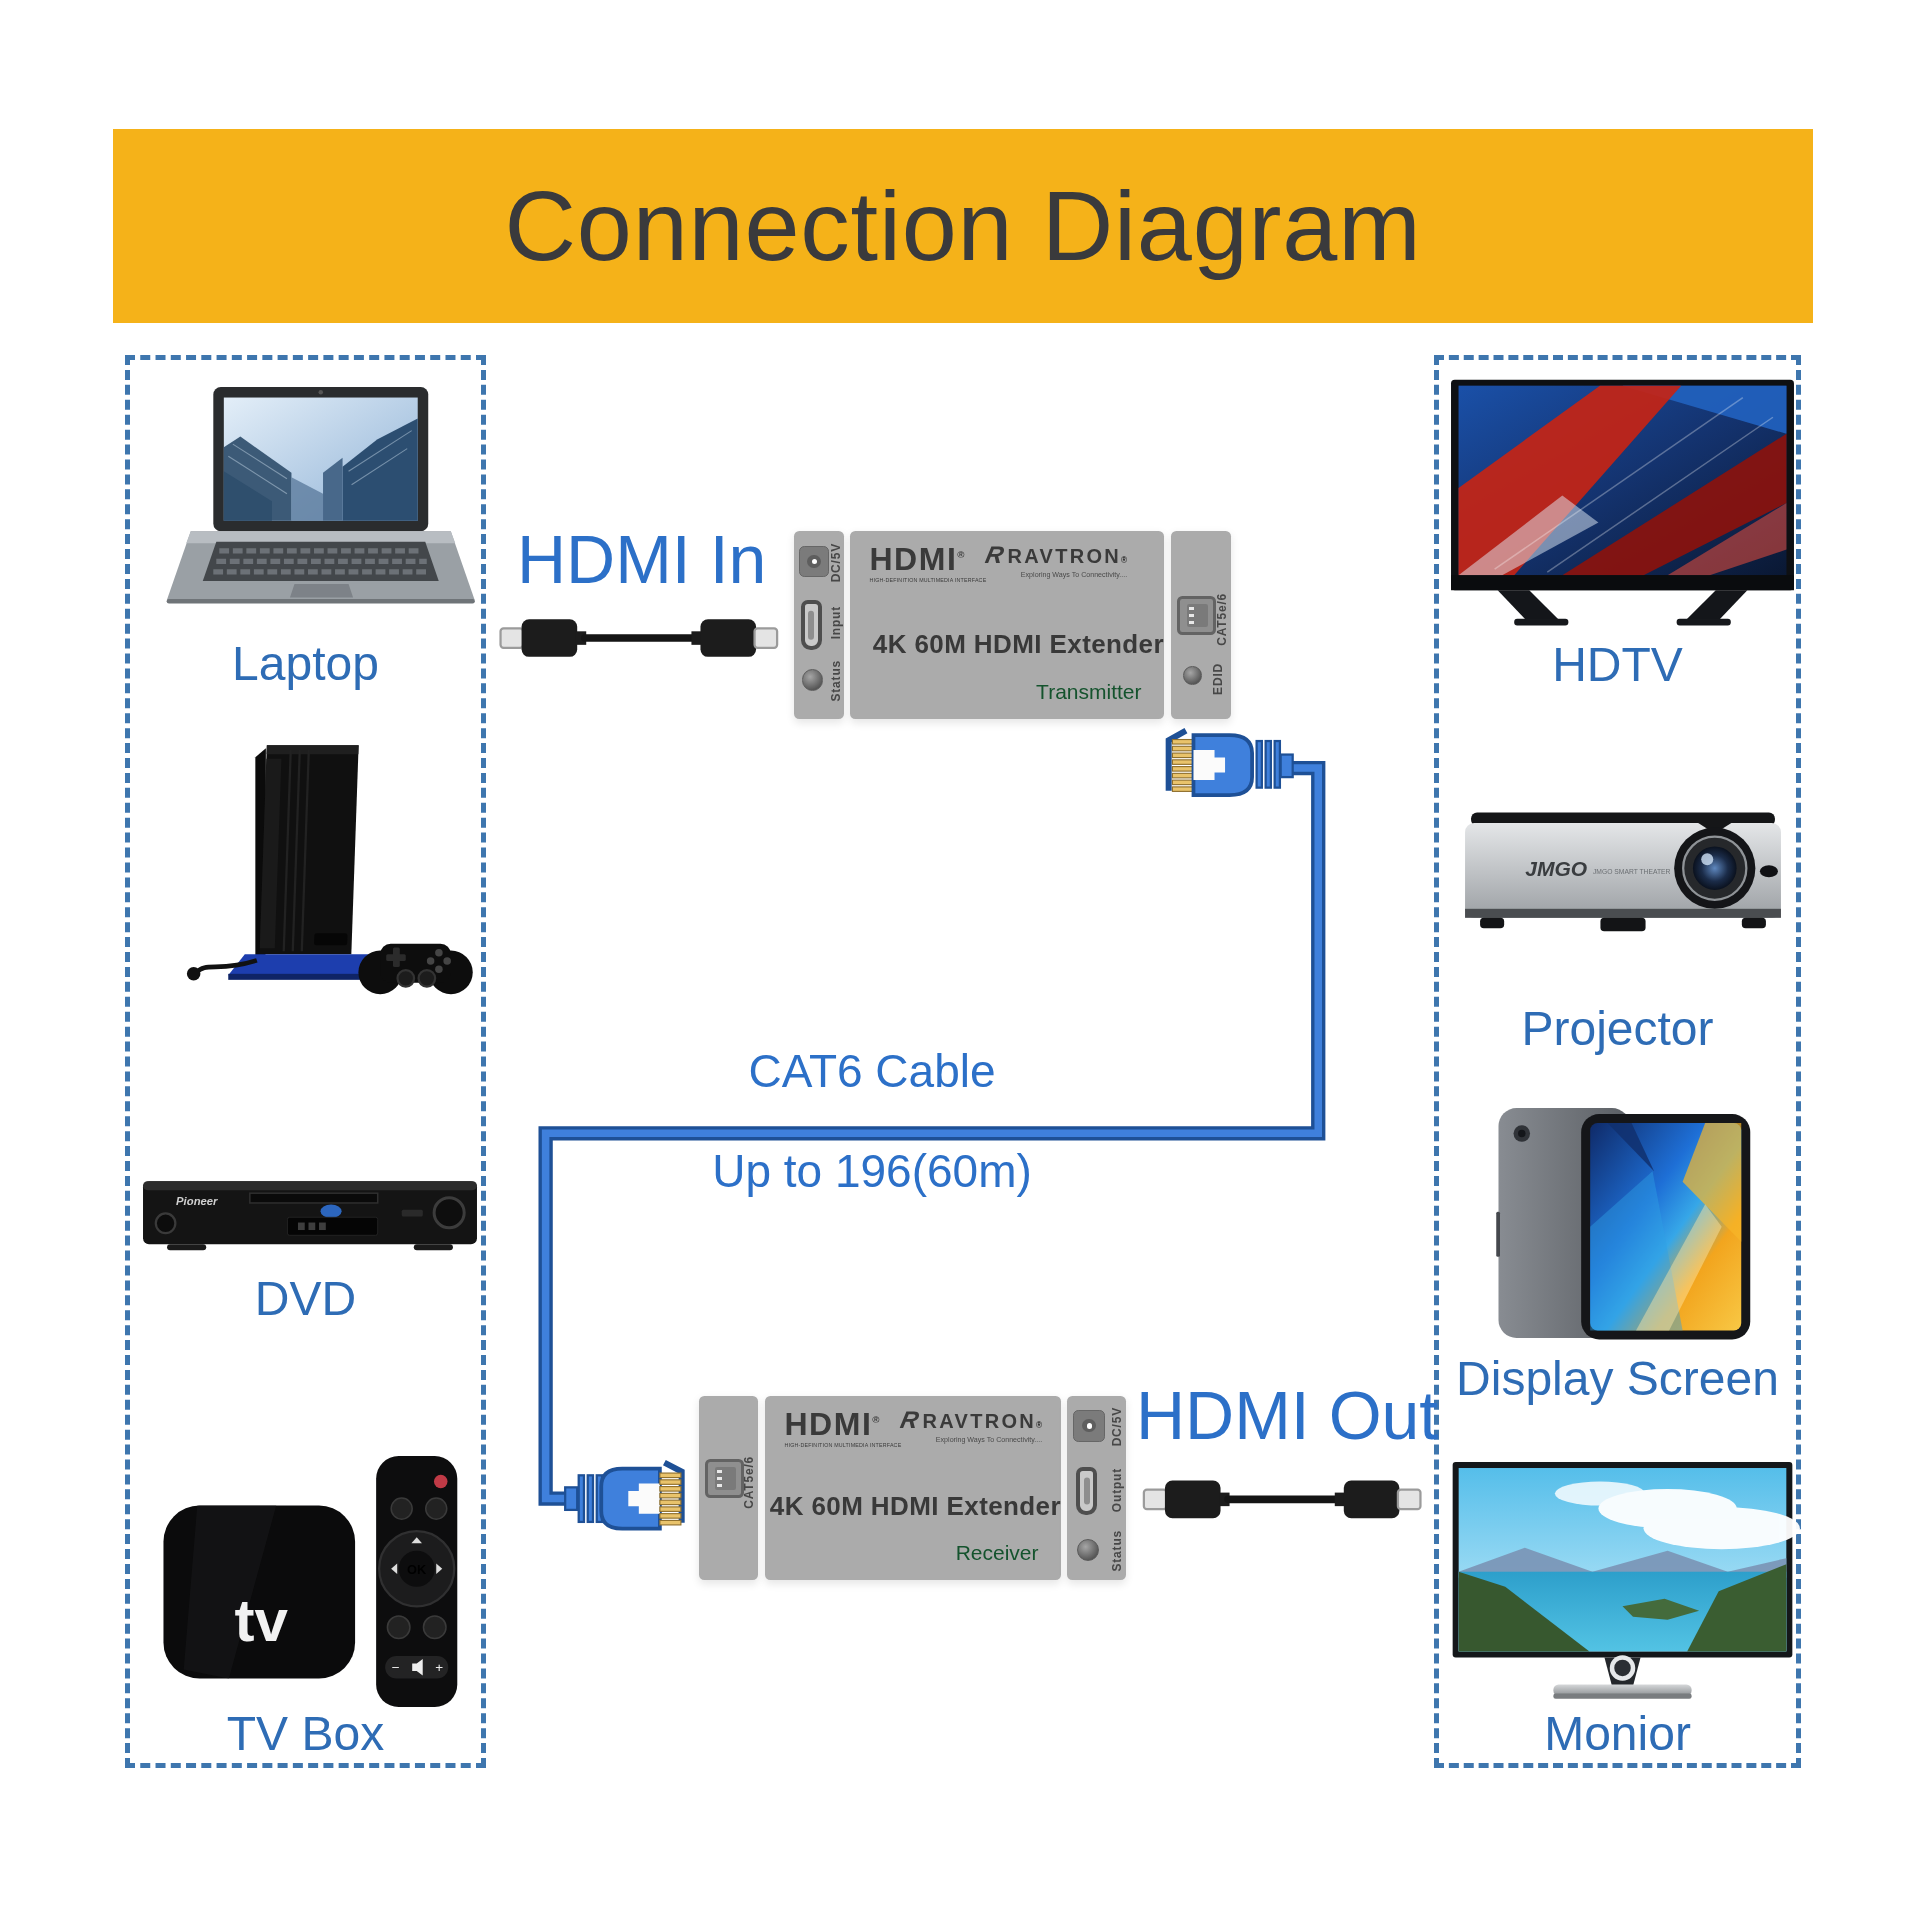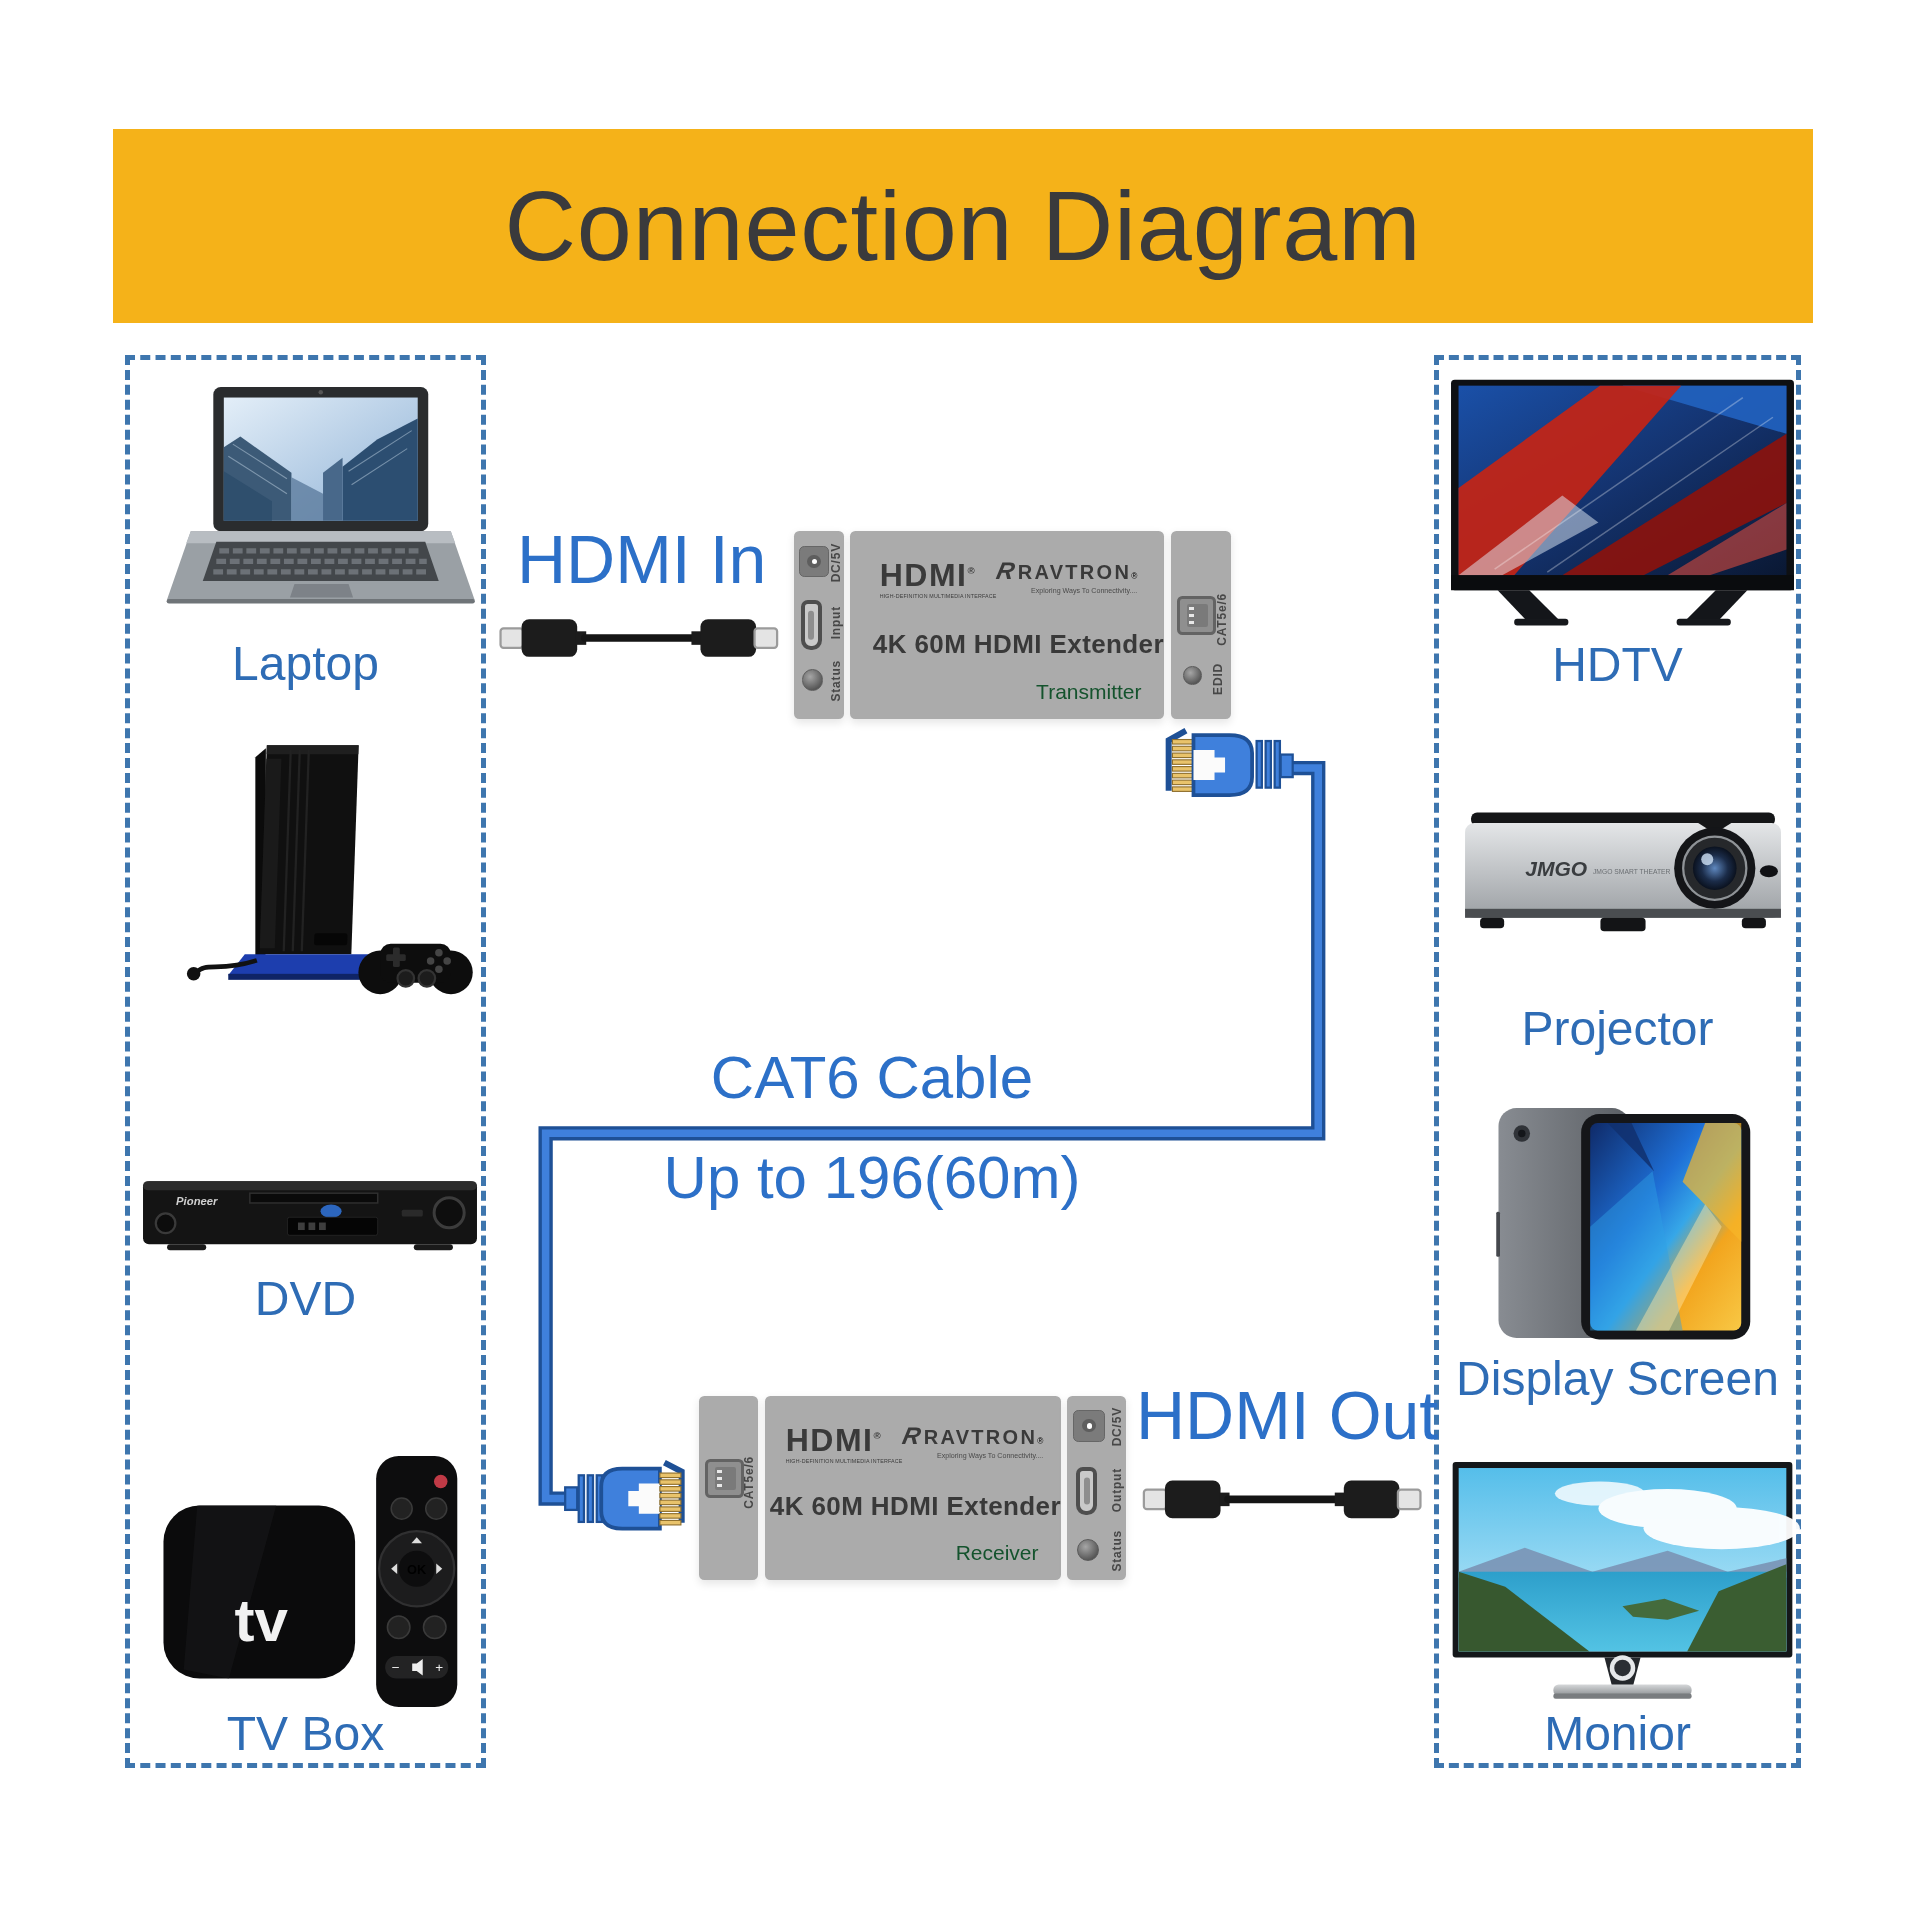--- a/index.html
+++ b/index.html
@@ -15,21 +15,21 @@
   .dashed-box{position:absolute;top:355px;height:1413px;border:5.3px dashed #3E76AE;
               box-sizing:border-box;}
   .box-left{left:125px;width:361px;}
   .box-right{left:1434px;width:367px;}
   .dev{position:absolute;}
   .dev-label{position:absolute;left:0;right:0;text-align:center;font-size:48px;
              color:#2E6CB5;line-height:1;}
 
   
   .blue-note{position:absolute;font-size:68px;color:#2C70C8;white-space:nowrap;line-height:1;}
-  .cat6-note{position:absolute;left:594px;width:556px;text-align:center;font-size:60px;
+  .cat6-note{position:absolute;left:594px;width:556px;text-align:center;font-size:46px;
              color:#2C70C8;line-height:1;}
 
   
   .extender{position:absolute;}
   .panel{position:absolute;top:0;bottom:0;background:#ABABAB;border-radius:5.3px;
          box-shadow:0 3.8px 9px rgba(0,0,0,0.10);}
   .vlabel{position:absolute;writing-mode:vertical-rl;transform:rotate(180deg);
           font-size:12px;font-weight:bold;color:#474747;letter-spacing:0.8px;white-space:nowrap;}
   .dc-jack{position:absolute;background:#7B7B7B;border:1.5px solid #666;border-radius:5.3px;}
   .dc-jack::before{content:"";position:absolute;left:50%;top:50%;width:13.5px;height:13.5px;
@@ -41,22 +41,22 @@
   .hdmi-port::after{content:"";position:absolute;left:50%;top:50%;width:6px;height:68%;
           transform:translate(-50%,-50%);border-radius:3px;background:#8E8E8E;}
   .led{position:absolute;border-radius:50%;border:1.5px solid #5B5B5B;
           background:radial-gradient(circle at 38% 34%,#A6A6A6,#555 75%);}
   .rj45{position:absolute;border:3px solid #636363;border-radius:5.3px;background:#8F8F8F;
           box-sizing:border-box;}
   .rj45::before{content:"";position:absolute;left:6.8px;top:5.3px;right:5.3px;bottom:5.3px;
           background:#7A7A7A;border-radius:2.3px;}
   .rj45::after{content:"";position:absolute;left:9px;top:8.3px;width:5.3px;height:calc(100% - 16.5px);
           background:repeating-linear-gradient(to bottom,#E8E8E8 0 3px,rgba(0,0,0,0) 3px 6.8px);}
-  .brandrow{position:absolute;top:28px;left:19.5px;right:16.5px;display:flex;
-            justify-content:center;align-items:flex-start;}
+  .brandrow{position:absolute;top:12px;left:19.5px;right:16.5px;display:flex;
+            justify-content:flex-start;align-items:flex-start;}
   .hdmi-logo-word{font-size:32px;font-weight:bold;color:#3A3A3A;letter-spacing:1.5px;line-height:1;}
   .hdmi-logo-word sup{font-size:9.8px;}
   .hdmi-logo-sub{font-size:5.3px;color:#3A3A3A;letter-spacing:0.2px;margin-top:2.3px;}
   .rav{text-align:right;}
   .rav-row{display:flex;align-items:baseline;justify-content:flex-end;line-height:1;}
   .rav-r{font-size:24px;font-weight:bold;font-style:italic;color:#3A3A3A;margin-right:3.8px;
          transform:skewX(-12deg);}
   .rav-word{font-size:20px;font-weight:bold;color:#3A3A3A;letter-spacing:2.3px;}
   .rav-row sup{font-size:8.3px;}
   .rav-tag{font-size:7.1px;color:#4A4A4A;margin-top:4px;}

